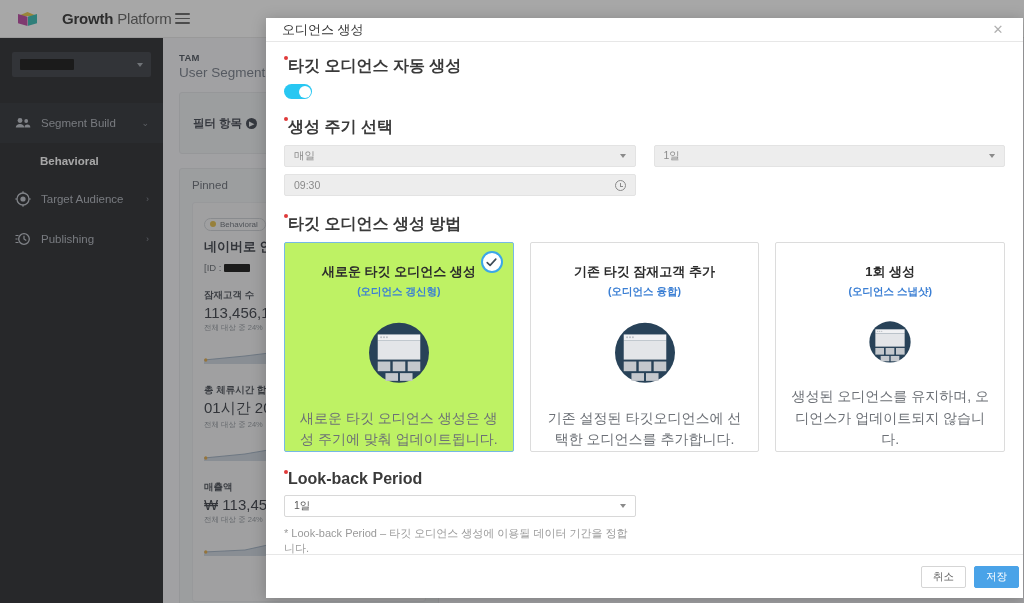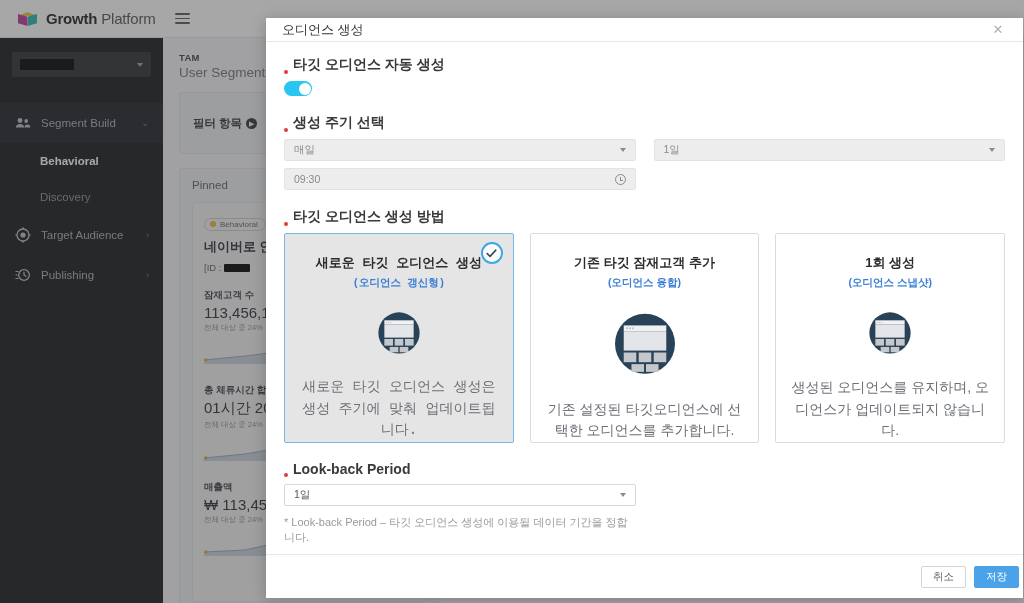--- a/index.html
+++ b/index.html
@@ -29,21 +29,21 @@
   }
   .cube .f-left {
     position:absolute; left:0; top:5px; width:9.5px; height:12px; background:#b6399c;
     clip-path: polygon(0 0, 100% 22%, 100% 100%, 0 78%);
   }
   .cube .f-right {
     position:absolute; left:9.5px; top:5px; width:9.5px; height:12px; background:#25b7ae;
     clip-path: polygon(0 22%, 100% 0, 100% 78%, 0 100%);
   }
   .brand { font-size:15px; color:#222; letter-spacing:-0.2px; white-space:nowrap; }
-  .brand b { font-weight:bold; }
+  .brand b { font-weight:bold;margin-left:16px; }
   .brand span.light { font-weight:400; color:#555; }
   .hamburger {
     margin-left:12px; width:24px; height:24px;
     display:flex; flex-direction:column; justify-content:center; gap:3px; cursor:pointer;
   }
   .hamburger i { display:block; height:1.6px; width:15px; background:#5a5a5a; border-radius:1px; }
 
   .sidebar {
     position:absolute; top:38px; left:0; width:163px; height:565px;
     background:#16181d;
@@ -138,22 +138,22 @@
     display:flex; align-items:center; padding:0 16px; flex:none;
   }
   .modal-title { font-size:13px; color:#333; }
   .modal-x {
     margin-left:auto; width:18px; height:18px; color:#b0b0b0; font-size:13px;
     display:flex; align-items:center; justify-content:center; cursor:pointer;
   }
   .modal-body { flex:1; padding:14px 18px 0 18px; overflow:hidden; }
 
   .field-label {
-    font-size:14px; font-weight:bold; color:#3a3a3a;
-    display:flex; align-items:flex-end; gap:5px; margin-bottom:7px;
+    font-size:16px; font-weight:bold; color:#3a3a3a;
+    display:flex; align-items:flex-start; margin-bottom:7px;
   }
   .req-dot { width:4px; height:4px; border-radius:50%; background:#e03a3a; flex:none; }
 
   .toggle {
     width:28px; height:15px; border-radius:8px; background:#28c7f2;
     position:relative; cursor:pointer;
   }
   .toggle .knob {
     position:absolute; top:1.5px; right:1.5px; width:12px; height:12px;
     border-radius:50%; background:#ffffff;
@@ -182,21 +182,21 @@
   .sel .clockic::after {
     content:""; position:absolute; left:4.5px; top:5px; width:3px; height:1px; background:#8a8a8a;
   }
 
   .cards { display:flex; gap:16px; margin-top:0; }
   .card {
     flex:1; height:210px; border:1px solid #dcdcdc; background:#ffffff;
     border-radius:2px; position:relative; cursor:pointer;
     display:flex; flex-direction:column; align-items:center; padding-top:20px;
   }
-  .card.selected { background:#e5e5e5; border-color:#76b9e6;font-family:Liberation Mono, monospace; }
+  .card.selected { background:#bef264; border-color:#76b9e6; }
   .card-check {
     position:absolute; top:8px; right:10px; width:22px; height:22px; border-radius:50%;
     border:2px solid #3ba7e8; background:#ffffff;
     display:flex; align-items:center; justify-content:center;
   }
   .card-check svg { display:block; }
   .card-t1 { font-size:13px; font-weight:bold; color:#2c2c2c; }
   .card-t2 { font-size:10.5px; font-weight:bold; color:#3b7fd4; margin-top:4px; }
   .card-illus { margin-top:19px; width:72px; height:72px; }
   .card-desc {
@@ -260,23 +260,20 @@
               <path d="M1.8 13.5c0-2.4 1.9-3.6 4.2-3.6s4.2 1.2 4.2 3.6z" fill="#b9bec6"></path>
               <path d="M10.4 13.5c0-1.9 1.3-2.9 3.1-2.9 1.6 0 2.8.9 2.8 2.9z" fill="#b9bec6"></path>
             </svg>
           </span>
           <span class="nav-label">Segment Build</span>
           <span class="nav-chevron">⌄</span>
         </div>
 
         <div class="nav-sub current">
           <span>Behavioral</span>
-        </div>
-        <div class="nav-sub dim">
-          <span>Discovery</span>
         </div>
 
         <div class="nav-item">
           <span class="nav-ico">
             <svg width="18" height="18" viewBox="0 0 18 18">
               <circle cx="9" cy="9" r="6" fill="none" stroke="#b9bec6" stroke-width="1.3"></circle>
               <circle cx="9" cy="9" r="2.6" fill="#b9bec6"></circle>
               <path d="M9 1.2v2M9 14.8v2M1.2 9h2M14.8 9h2" stroke="#b9bec6" stroke-width="1.2"></path>
             </svg>
           </span>

